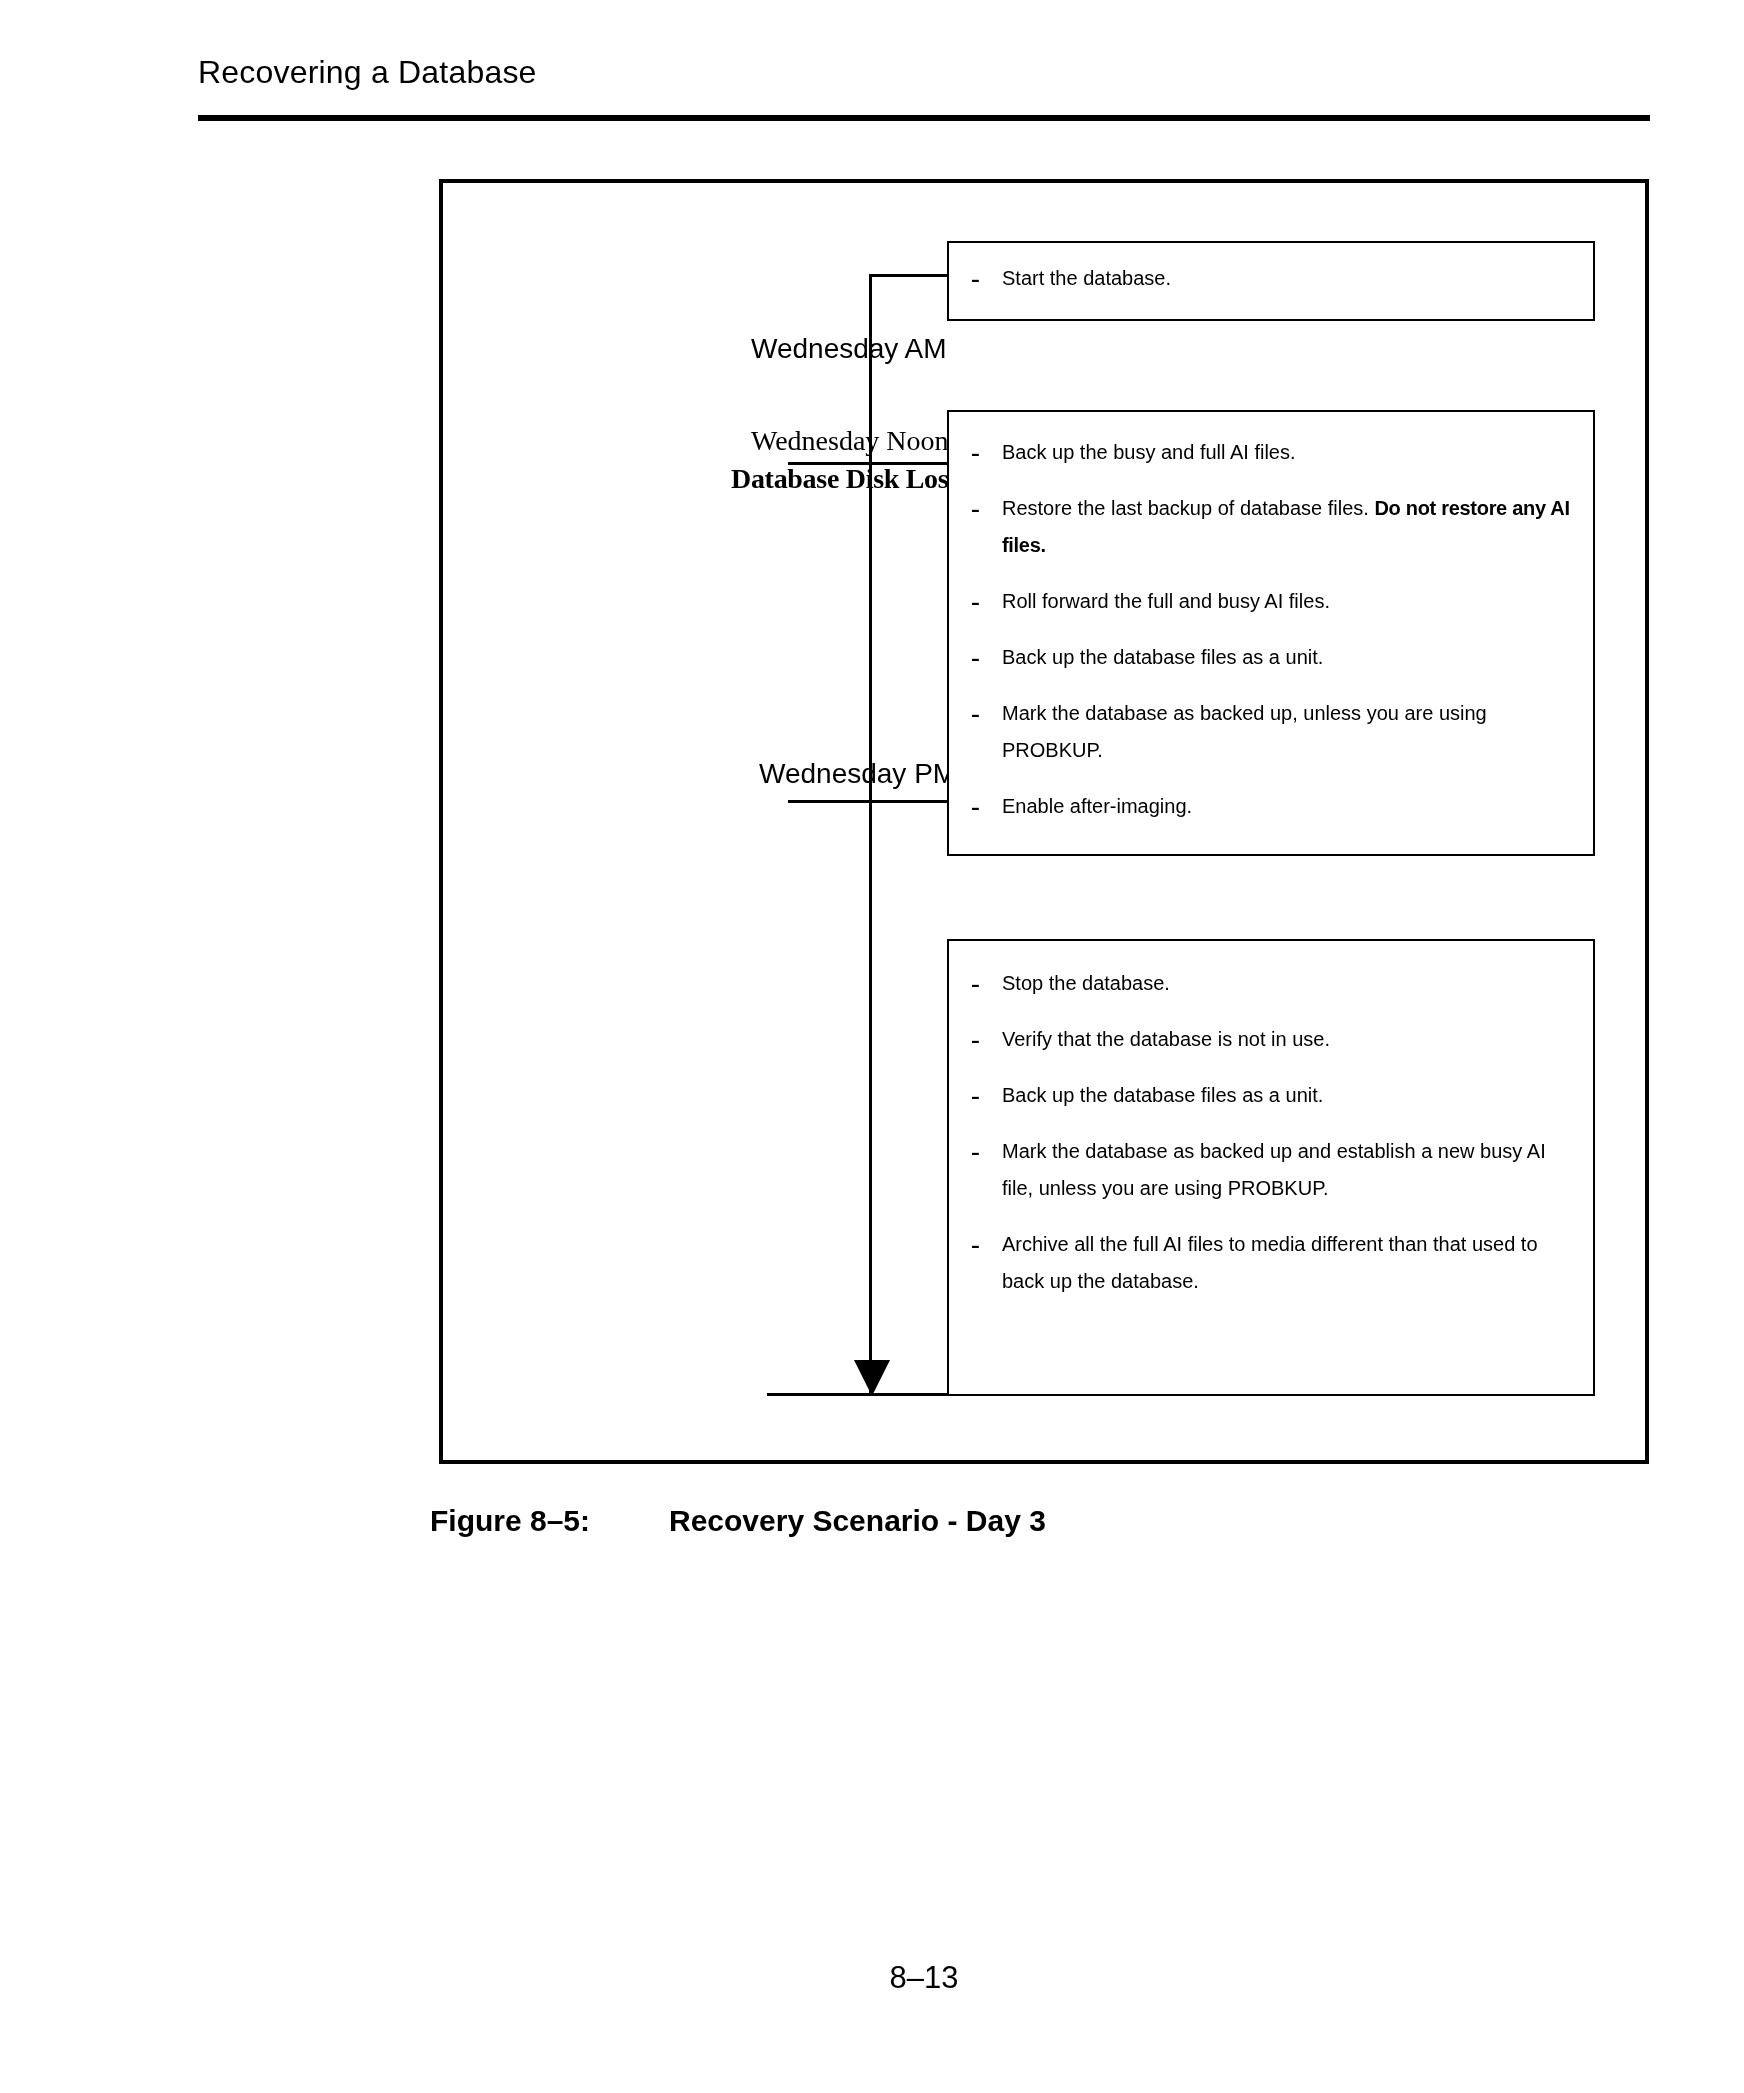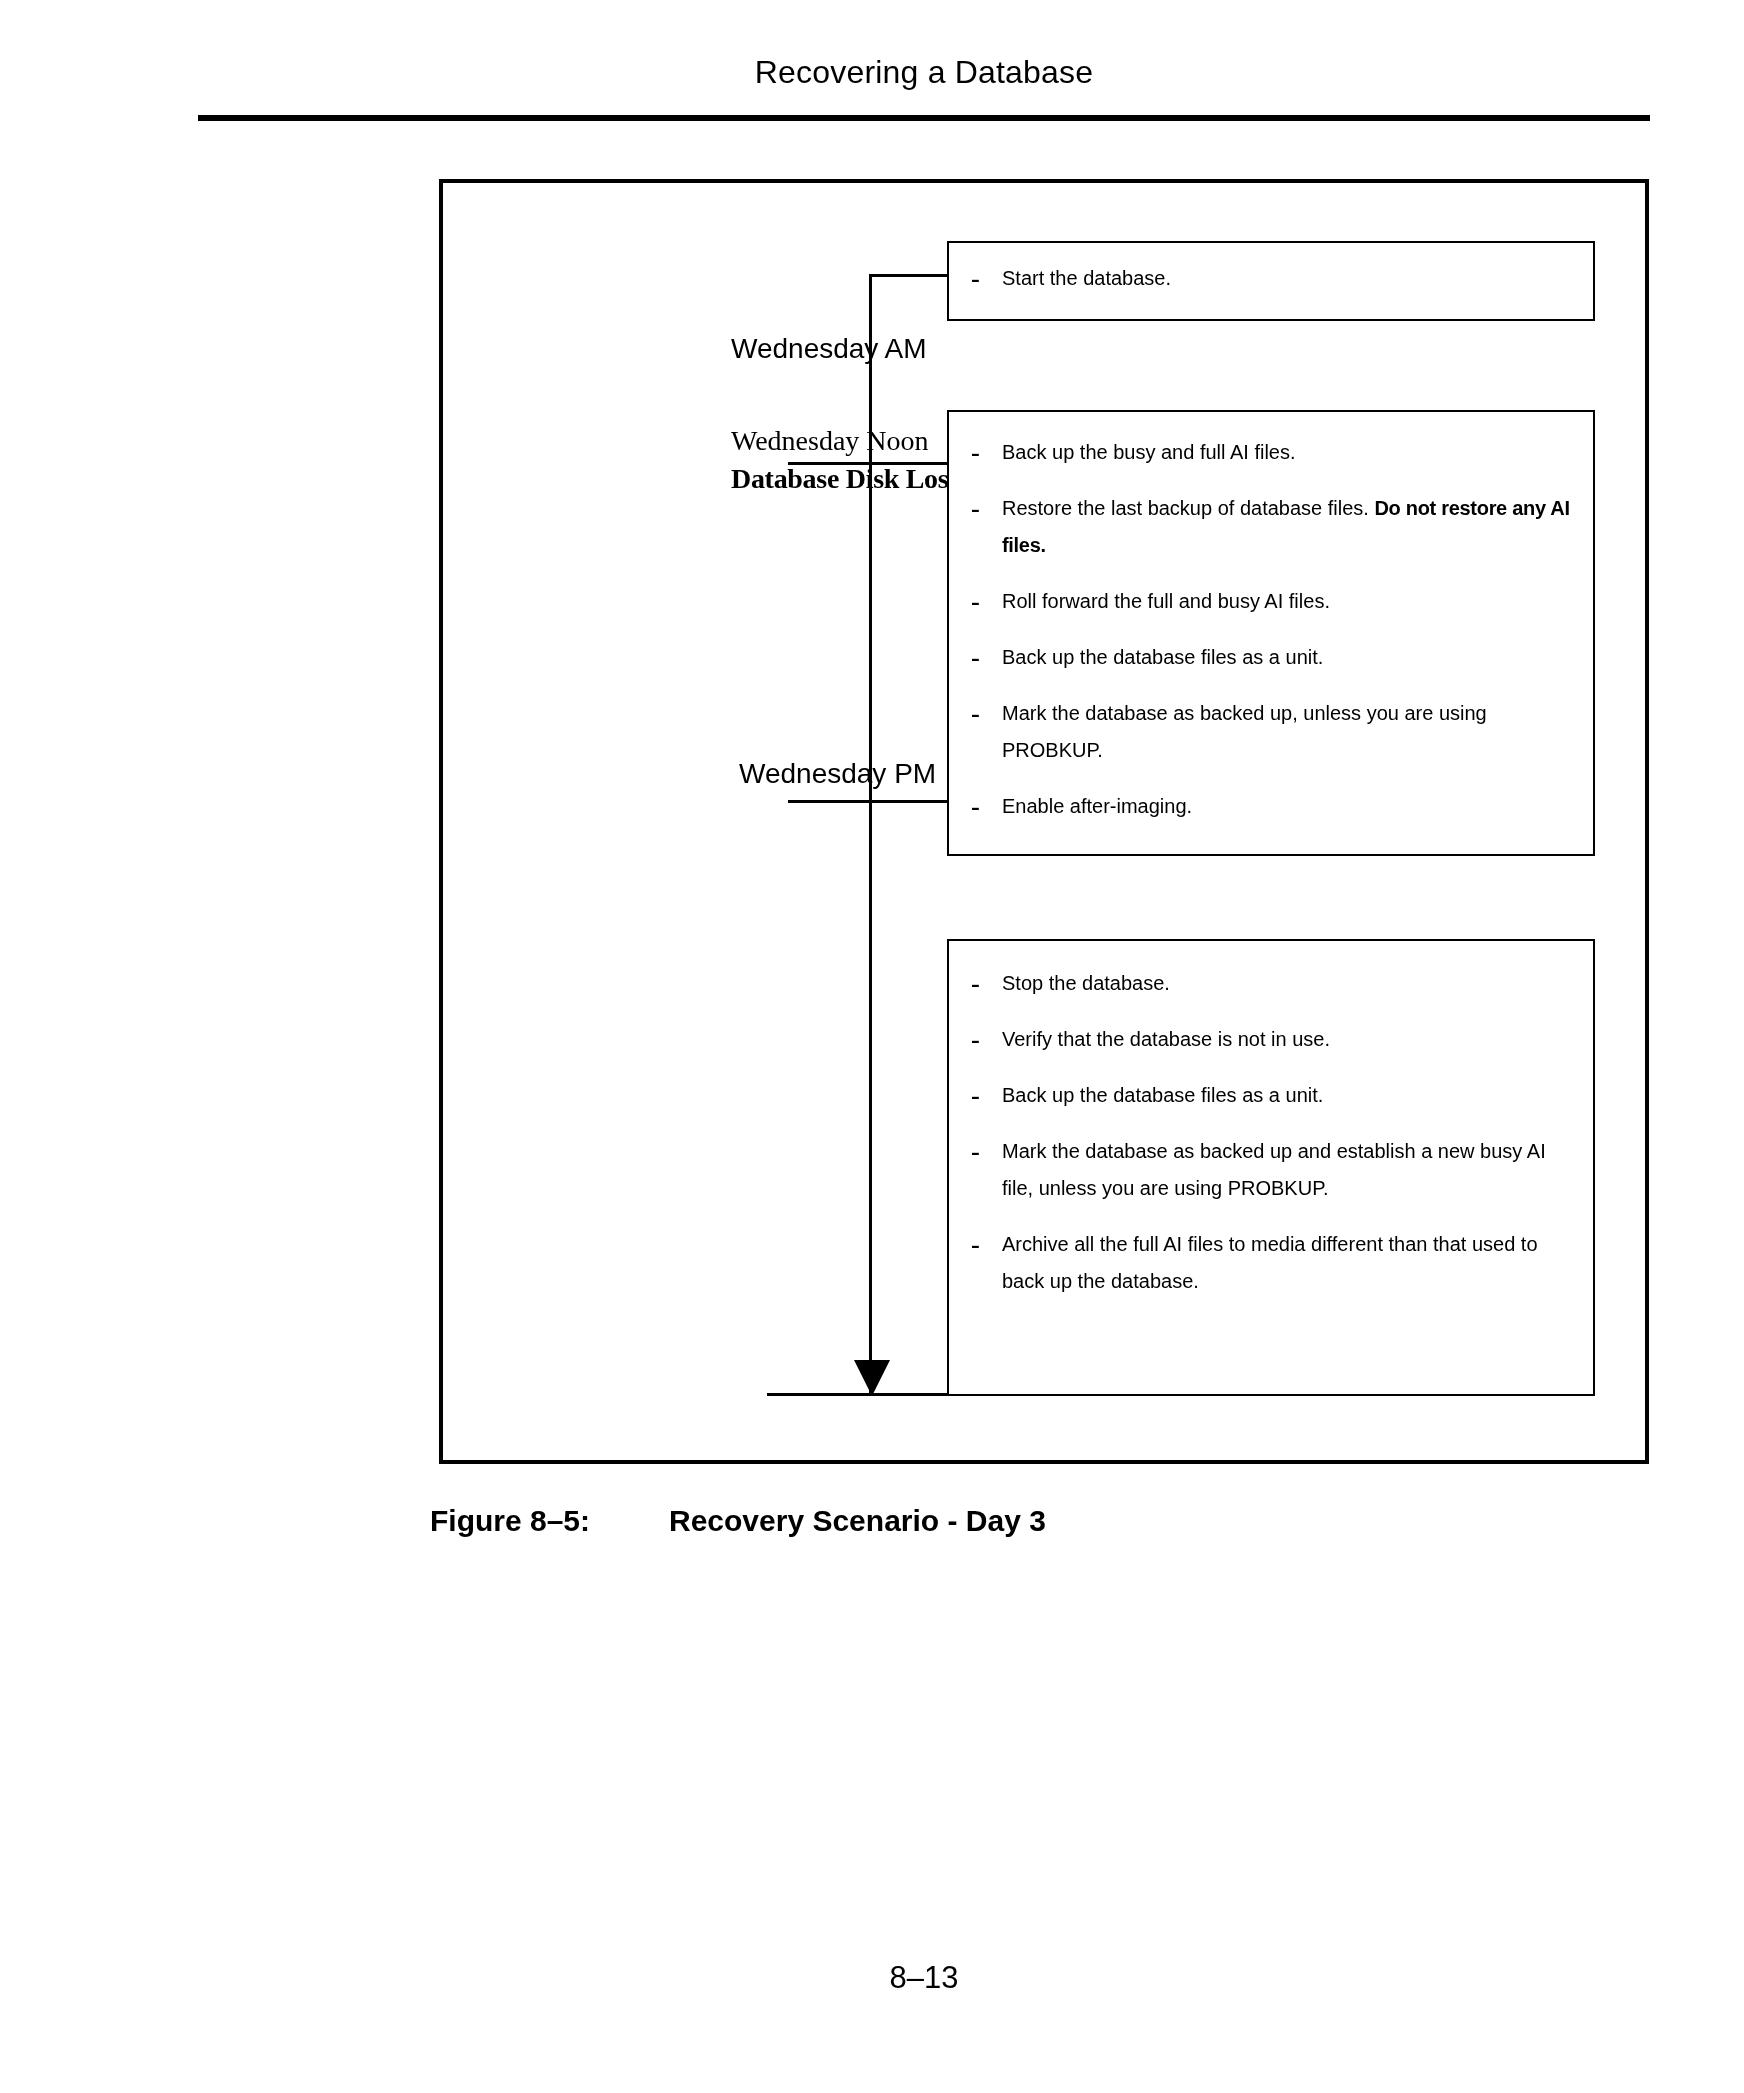--- a/index.html
+++ b/index.html
@@ -15,21 +15,21 @@
     color: #000000;
     -webkit-font-smoothing: antialiased;
   }
 
   
   #page-header {
     position: absolute;
     left: 198px;
     top: 53px;
     width: 1452px;
-    text-align: center;
+    text-align: left;
   }
   #page-header .header-text {
     font-size: 32px;
     line-height: 39px;
     letter-spacing: 0.2px;
   }
   #header-rule {
     position: absolute;
     left: 198px;
     top: 115px;
@@ -58,21 +58,21 @@
     height: 100%;
   }
 
   
   .stage-label {
     position: absolute;
     font-size: 28px;
     line-height: 38px;
     white-space: nowrap;
   }
-  .stage-label .lbl-regular { font-weight: normal; }
+  .stage-label .lbl-regular { font-weight: normal; margin-left: 20px; }
   .stage-label .lbl-bold { font-weight: bold; letter-spacing: -0.3px; }
 
   #label-stage-0 { left: 288px; top: 147px; }
   #label-stage-1 { left: 288px; top: 239px; font-family: Liberation Serif, serif; }
   #label-stage-2 { left: 296px; top: 572px; }
 
   
   .trunk-line {
     position: absolute;
     background: #000000;

